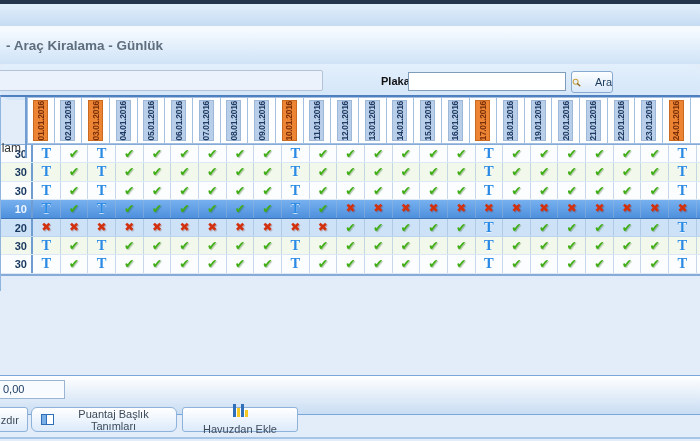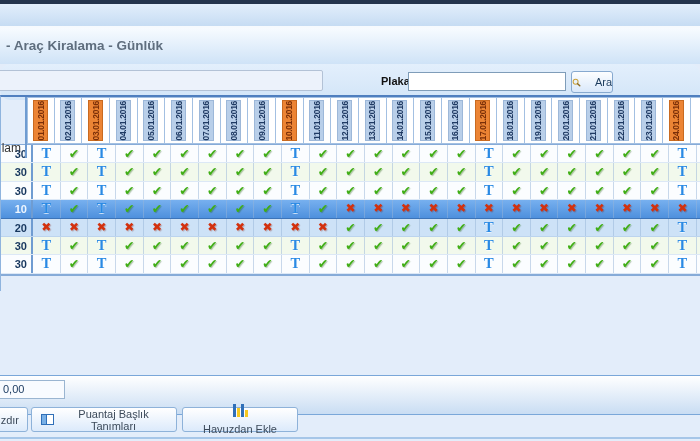--- a/index.html
+++ b/index.html
@@ -50,21 +50,21 @@
   .cell.x { font-size:12px; font-weight:bold; color:#d3310e; text-shadow:1px 1px 1px rgba(120,20,5,.3); }
   #gridbottom { height:2px; background:#86abd8; }
 
   
   #footerbar { position:absolute; left:0; top:375px; width:700px; height:40px; background:linear-gradient(#ffffff,#c9ddf3); border-top:1px solid #7aa7d9; border-bottom:1px solid #7aa7d9; }
   #totalbox { position:absolute; left:-16px; top:4px; width:81px; height:19px; background:#f8fbff; border:1px solid #9ab5d1; font-size:11px; color:#17375e; line-height:17px; padding-left:18px; }
   #btnrow { position:absolute; left:0; top:403px; width:700px; height:34px;text-align:center; }
   .fbtn { position:absolute; top:4px; height:25px; border:1px solid #8eb2d9; border-radius:3px; background:linear-gradient(#ffffff,#dceafb);
           display:flex; align-items:center; justify-content:center; gap:6px; font-size:11px; color:#3c4a5a; cursor:pointer; padding:0 9px; }
   #btn-print { left:-26px; width:54px; justify-content:flex-end; padding-right:8px; }
-  #btn-puantaj { left:31px; width:146px; }
+  #btn-puantaj { left:31px; width:146px;border-radius:6px; }
   #btn-havuz { left:182px; width:116px;flex-direction:column; }
   #bottomline { position:absolute; left:0; top:437px; width:700px; height:2px; background:#a6c6e8; }
 
   
   .ic-table { width:13px; height:11px; border:1.5px solid #2f6fb8; background:#fff; position:relative; flex:none; }
   .ic-table i { position:absolute; left:0; top:0; bottom:0; width:5px; background:#79b0e6; border-right:1.5px solid #2f6fb8; display:block; }
   .ic-pool { display:flex; align-items:flex-end; gap:1px; height:13px; flex:none; }
   .ic-pool i { display:block; width:3px; }
   .ic-pool .p1 { height:13px; background:#2f6fb8; }
   .ic-pool .p2 { height:9px;  background:#f5c822; }

